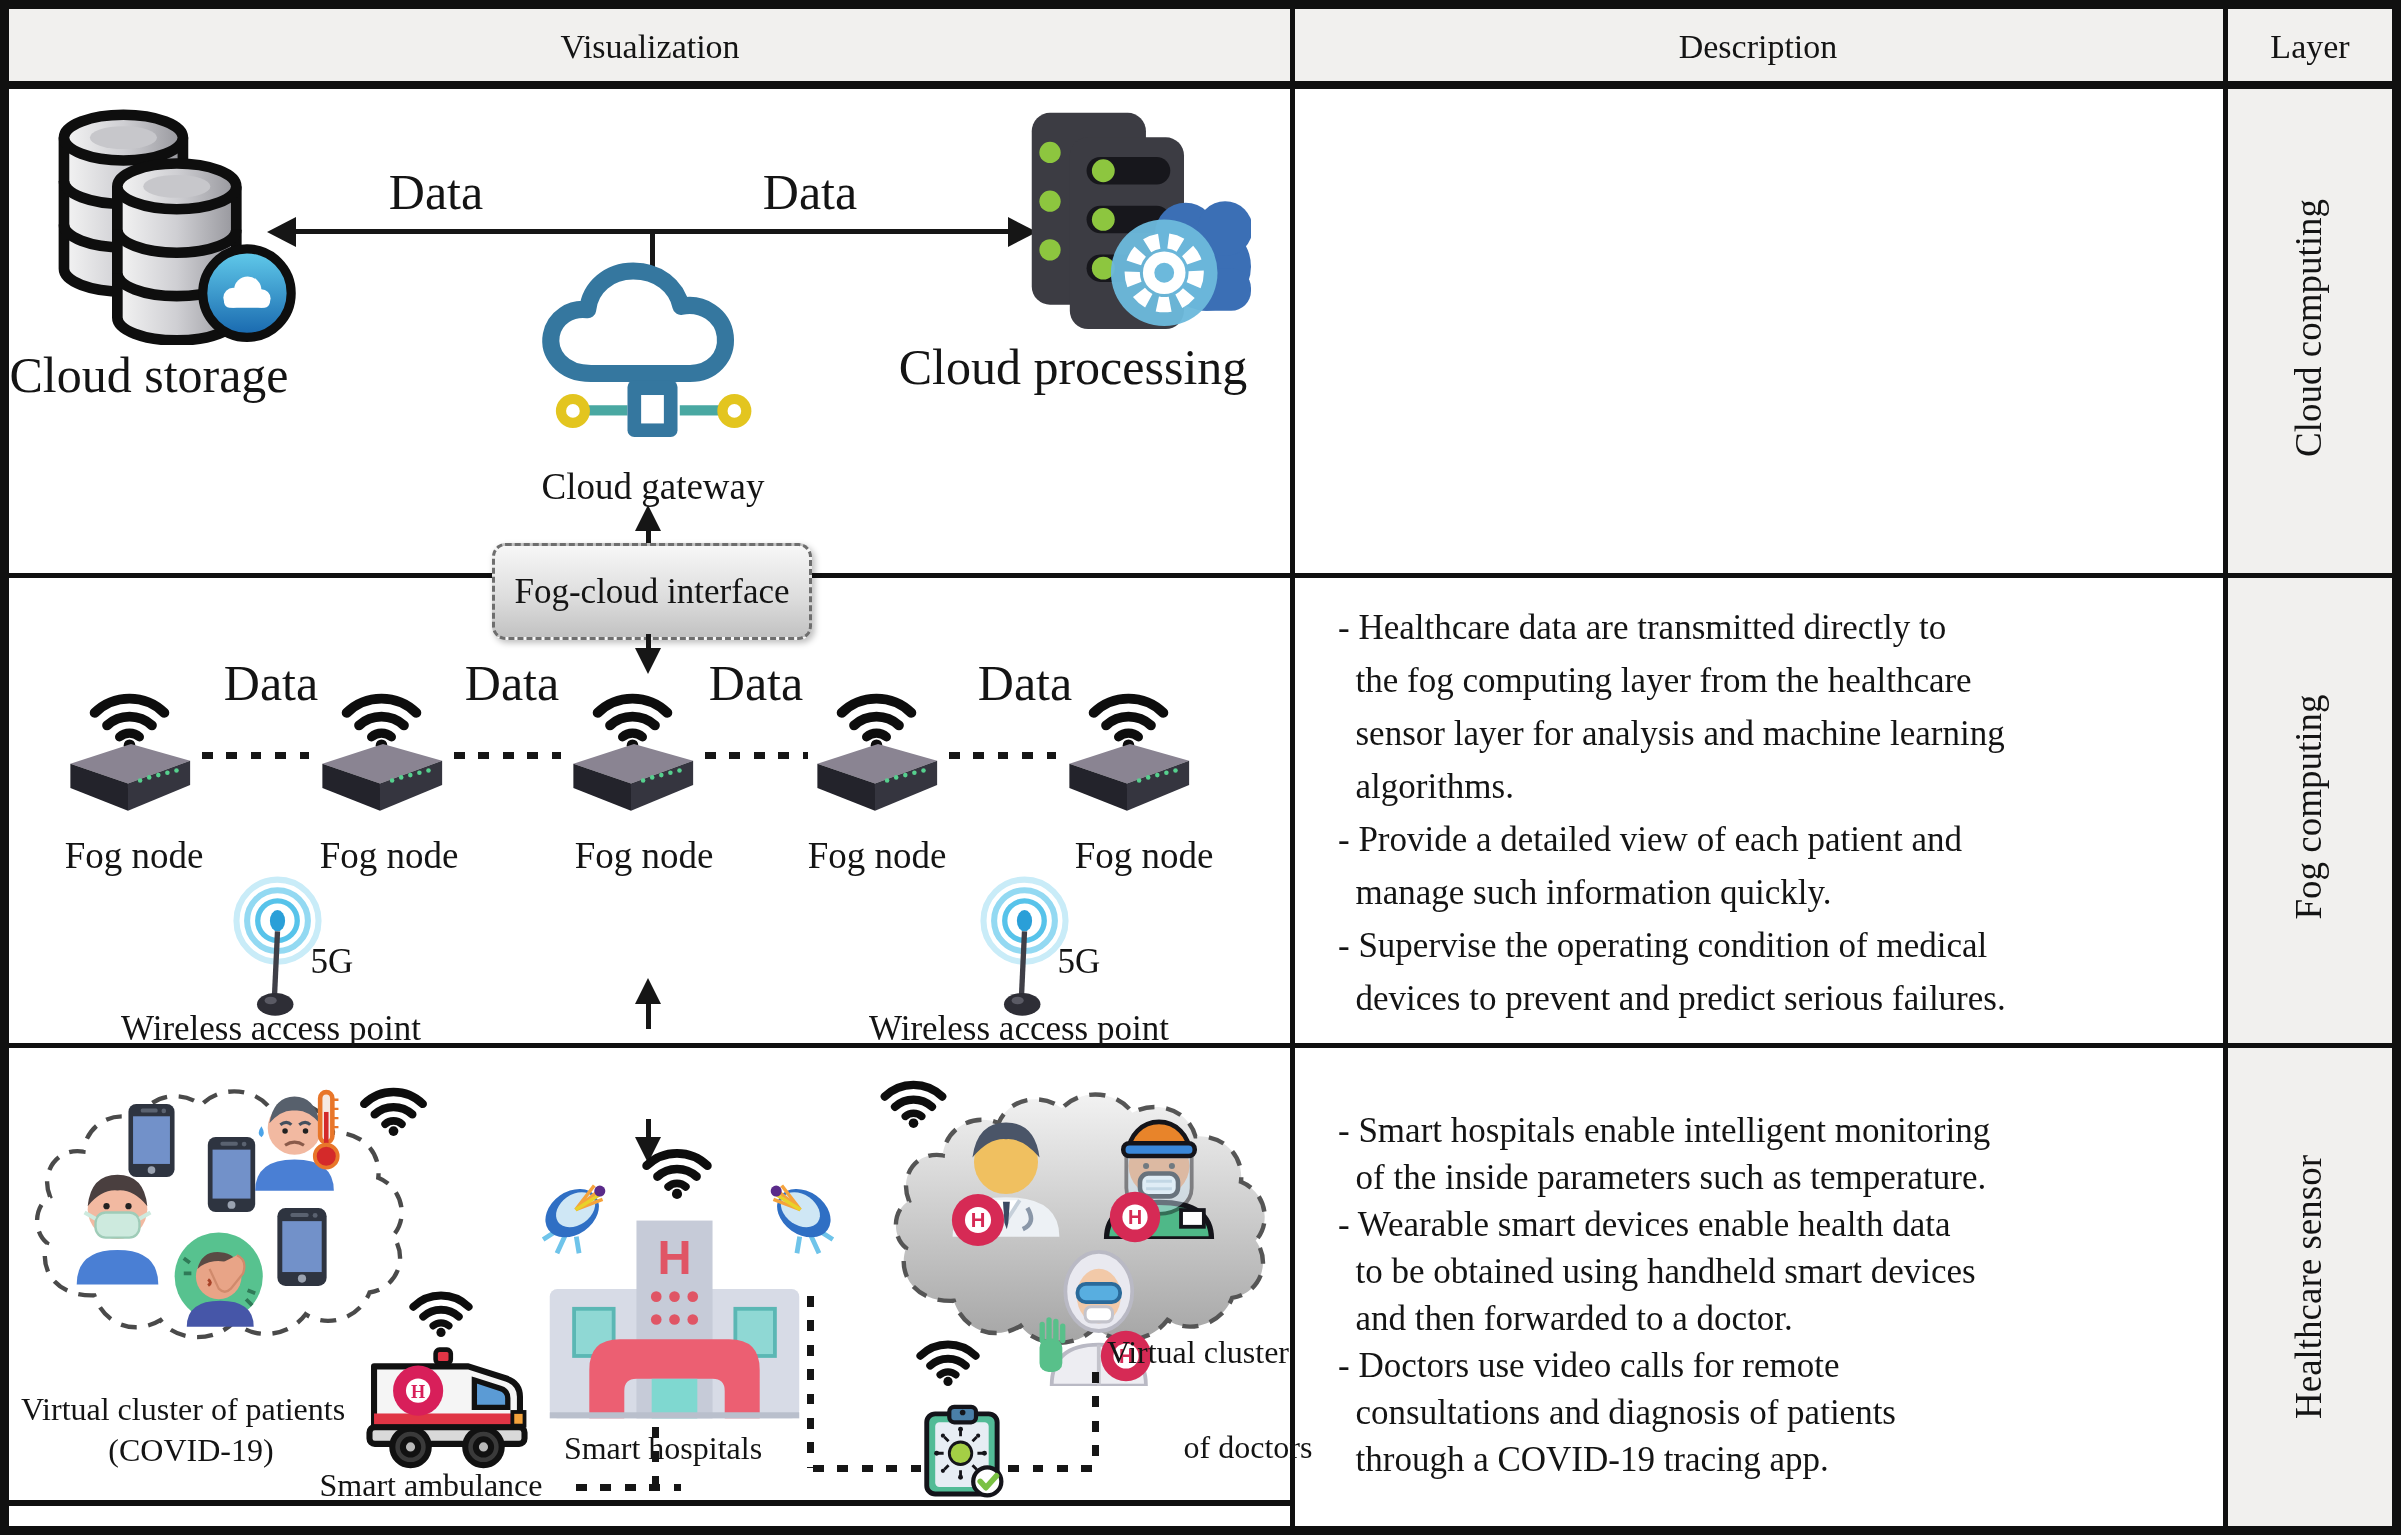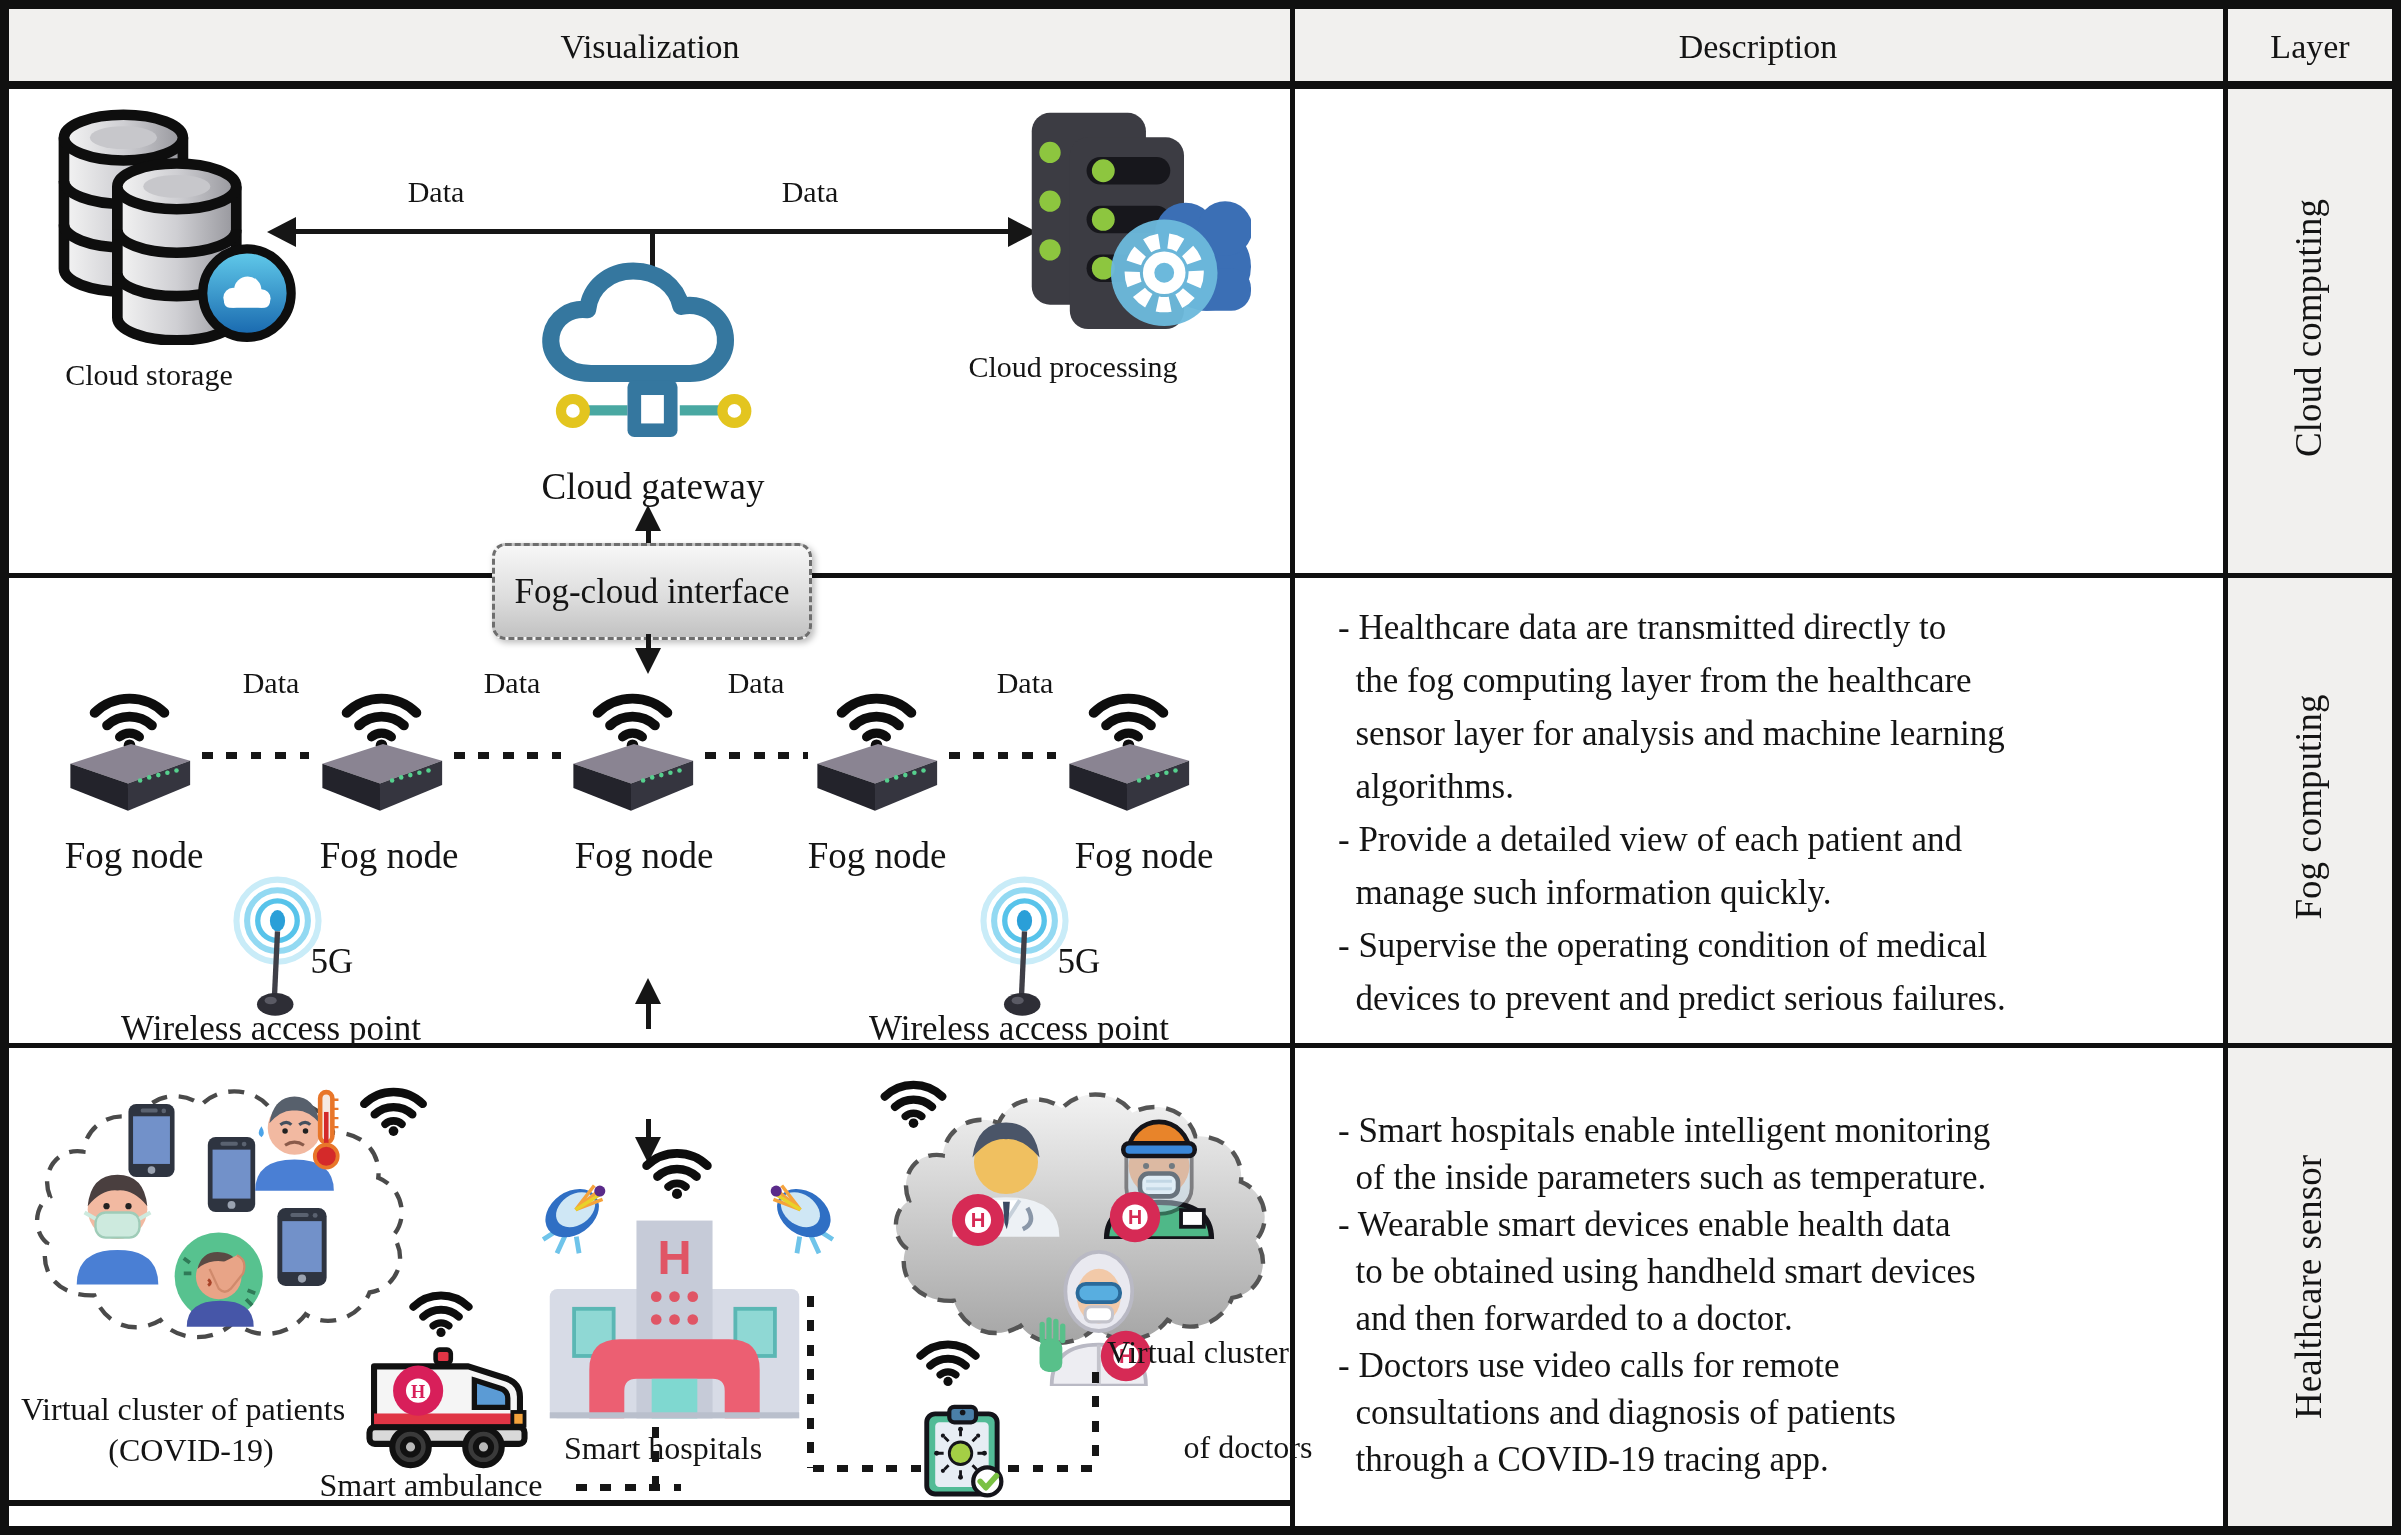--- a/index.html
+++ b/index.html
@@ -6,21 +6,21 @@
   .stage{position:relative;width:2401px;height:1535px;background:#ffffff;
          font-family:"Liberation Serif", serif;color:#141414;overflow:hidden;}
   .abs{position:absolute;}
   
   .frame{position:absolute;left:0;top:0;right:0;bottom:0;border:9.1px solid #101010;}
   .bg{position:absolute;background:#f1f0ee;}
   .hline{position:absolute;background:#101010;}
   .vline{position:absolute;background:#101010;width:5.3px;}
   
   .lbl{position:absolute;transform:translate(-50%,-50%);white-space:nowrap;font-size:35px;}
-  .lbl-big{font-size:30px;text-align:right;}
+  .lbl-big{font-size:50px;text-align:right;}
   .lbl-sm{font-size:32px;}
   .hdr{position:absolute;transform:translate(-50%,-50%);font-weight:normal;font-size:34px;white-space:nowrap;}
   .layer-lbl{position:absolute;transform:translate(-50%,-50%) rotate(-90deg);font-size:37px;white-space:nowrap;}
   .desc{position:absolute;font-size:35px;white-space:pre-wrap;}
   .desc-70{line-height:53px;}
   .desc-62{line-height:47px;}
   
   .iface{position:absolute;border:3.8px dashed #6e6e6e;border-radius:13.7px;
          background:linear-gradient(180deg,#f7f7f7 0%,#dedede 55%,#c2c2c2 100%);
          display:flex;align-items:center;justify-content:center;font-size:35px;

